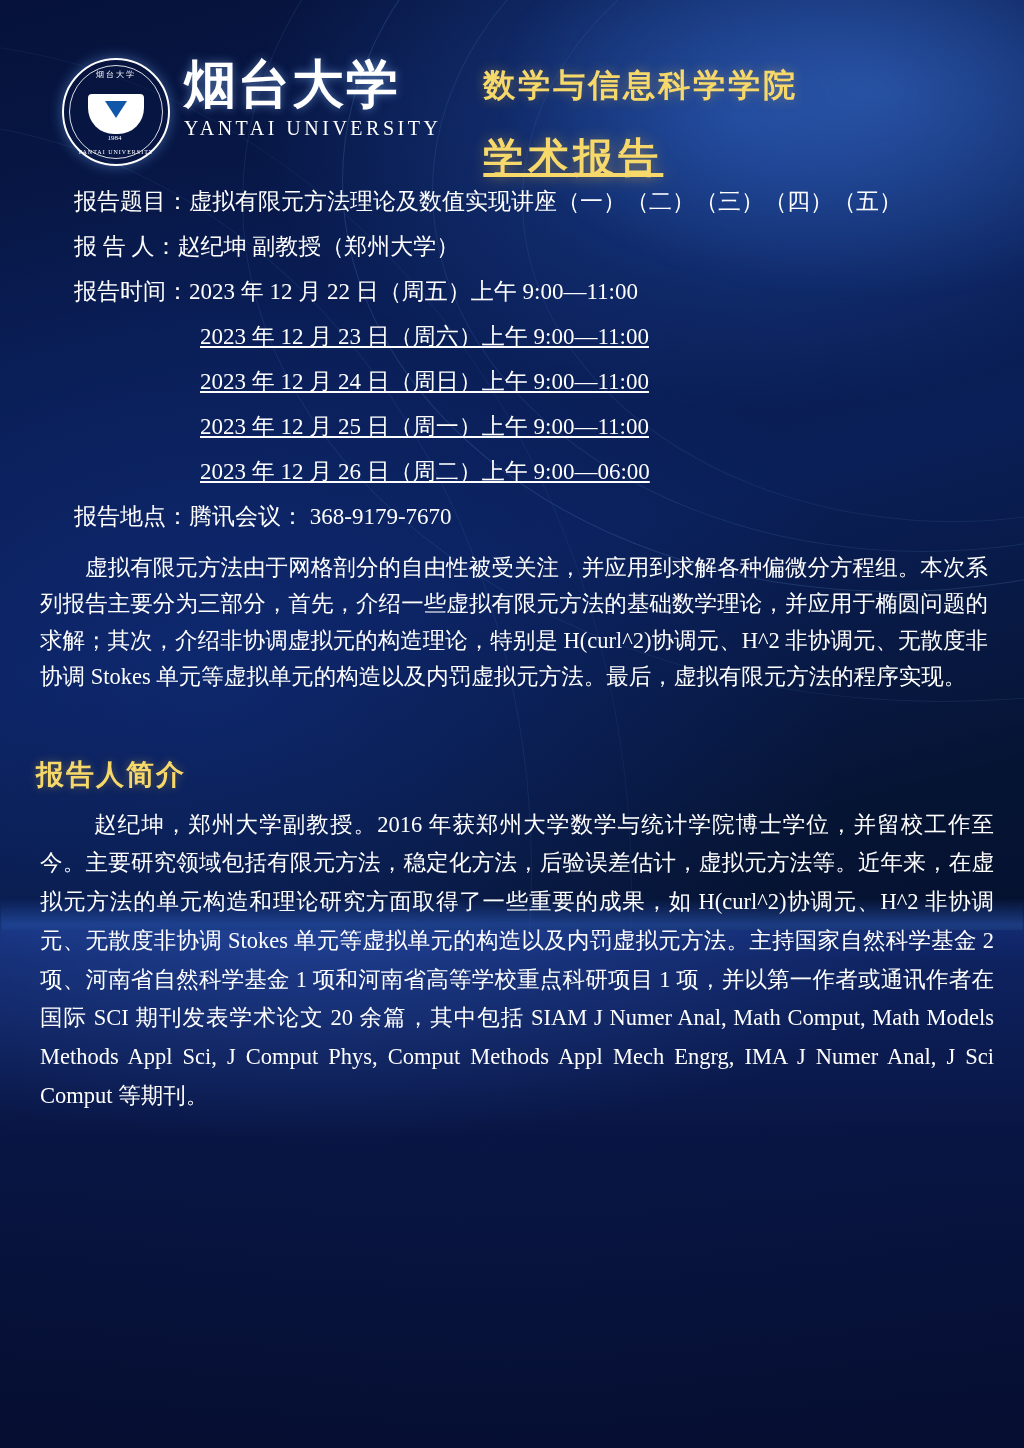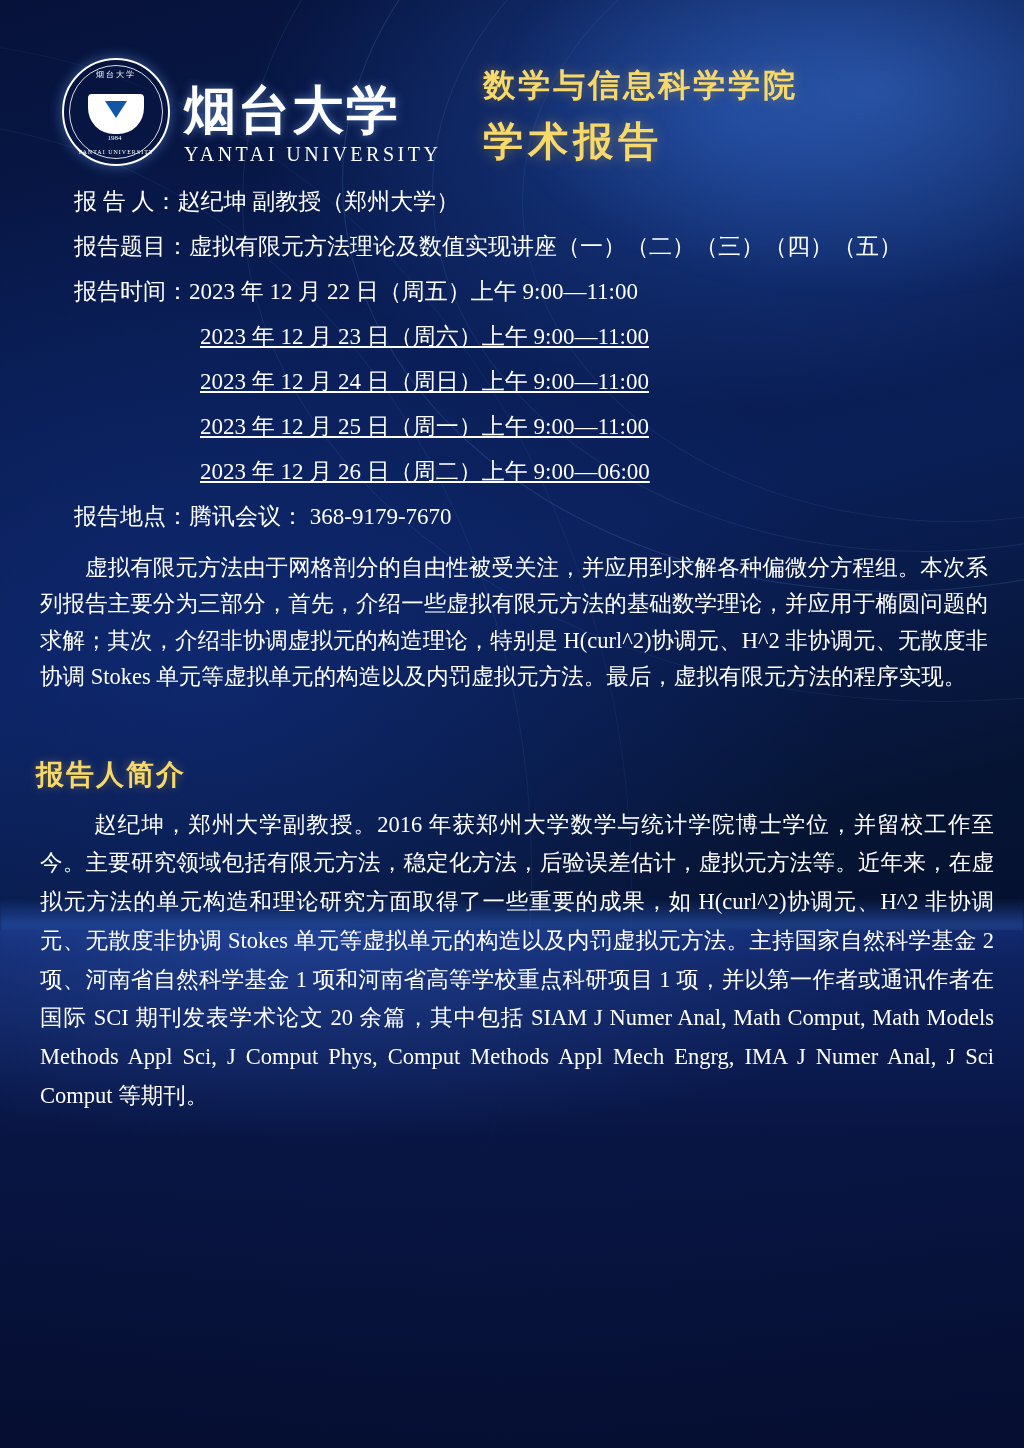--- a/index.html
+++ b/index.html
@@ -51,21 +51,21 @@
   .header {
     position: relative;
     display: flex;
     align-items: flex-start;
     padding: 58px 0 0 62px;
     height: 150px;
     box-sizing: border-box;
   }
   .logo-wrap {
     display: flex;
-    align-items: flex-end;
+    align-items: flex-start;
     gap: 14px;
   }
   .seal {
     width: 104px; height: 104px;
     border-radius: 50%;
     border: 2px solid #ffffff;
     position: relative;
     display: flex; align-items: center; justify-content: center;
     box-shadow: 0 0 14px rgba(120,180,255,0.45);
     flex: none;
@@ -139,23 +139,24 @@
     color: #f6d96a;
     letter-spacing: 3px;
     text-shadow: 0 0 12px rgba(255,200,60,0.35);
     font-family: "Liberation Serif", serif;
   }
   .report-title {
     font-size: 40px;
     font-weight: bold;
     color: #f6d96a;
     letter-spacing: 5px;
-    margin-top: 6px;
+    margin-top: 22px;
     text-shadow: 0 0 14px rgba(255,200,60,0.4);
     font-family: "Liberation Serif", serif;
+    text-decoration: underline;
   }
 
   
   .info {
     position: relative;
     margin: 40px 0 0 74px;
     color: #ffffff;
     font-size: 23px;
     line-height: 1.0;
     font-family: "Liberation Serif", serif;
@@ -256,26 +257,26 @@
         </div>
       </div>
       <div class="titles">
         <div class="dept">数学与信息科学学院</div>
         <div class="report-title">学术报告</div>
       </div>
     </div>
 
     <div class="info">
       <div class="info-row">
+        <span class="info-label">报告题目：</span>
+        <span class="info-value">虚拟有限元方法理论及数值实现讲座（一）（二）（三）（四）（五）</span>
+      </div>
+      <div class="info-row">
         <span class="info-label">报 告 人：</span>
         <span class="info-value">赵纪坤  副教授（郑州大学）</span>
-      </div>
-      <div class="info-row">
-        <span class="info-label">报告题目：</span>
-        <span class="info-value">虚拟有限元方法理论及数值实现讲座（一）（二）（三）（四）（五）</span>
       </div>
       <div class="info-row">
         <span class="info-label">报告时间：</span>
         <span class="info-value">2023 年 12 月 22 日（周五）上午 9:00—11:00</span>
       </div>
       <div class="time-extra">2023 年 12 月 23 日（周六）上午 9:00—11:00</div>
       <div class="time-extra">2023 年 12 月 24 日（周日）上午 9:00—11:00</div>
       <div class="time-extra">2023 年 12 月 25 日（周一）上午 9:00—11:00</div>
       <div class="time-extra">2023 年 12 月 26 日（周二）上午 9:00—06:00</div>
       <div class="info-row venue-row">

